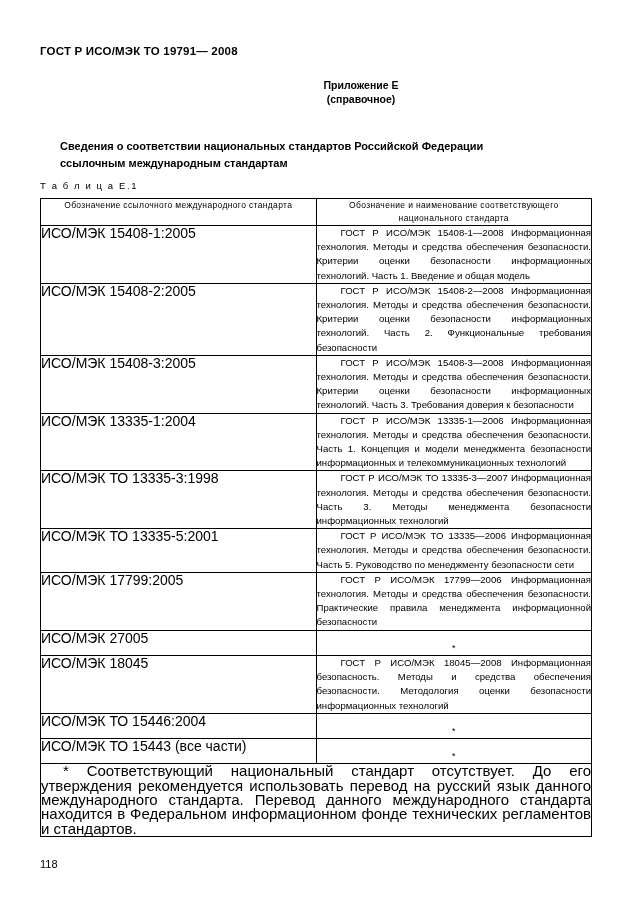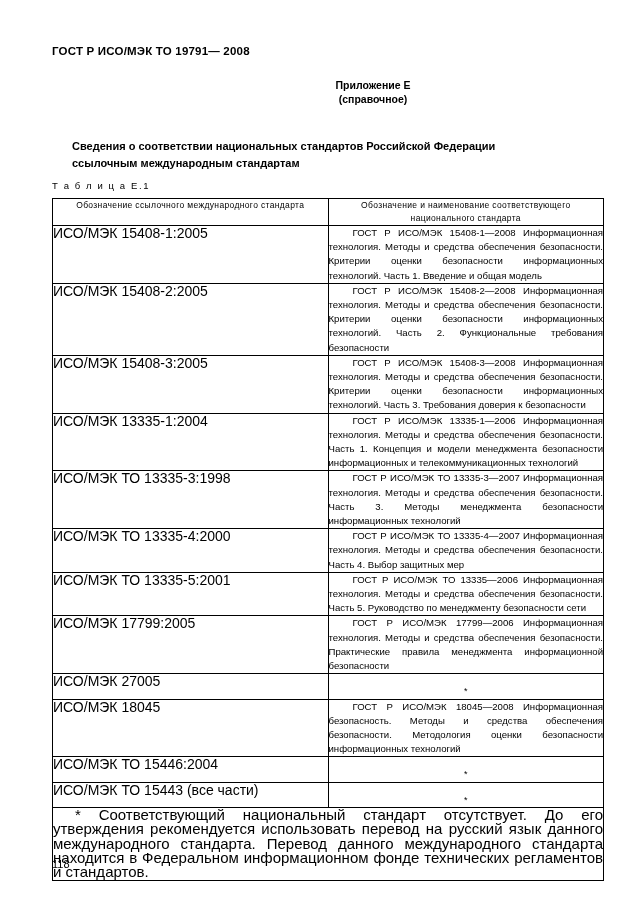--- a/index.html
+++ b/index.html
@@ -10,21 +10,21 @@
   body {
     width: 630px;
     height: 913px;
     font-family: "Liberation Sans", sans-serif;
     color: #000000;
     position: relative;
     overflow: hidden;
   }
   .page {
     position: absolute;
-    left: 12px; top: 0;
+    left: 0; top: 0;
     width: 550px;
     height: 913px;
   }
   .doc-header {
     position: absolute;
     left: 40px;
     top: 45px;
     font-size: 11.5px;
     font-weight: bold;
     letter-spacing: 0.2px;
@@ -158,24 +158,20 @@
         </tr>
         <tr>
           <td class="c1">ИСО/МЭК 13335-1:2004</td>
           <td class="c2">ГОСТ Р ИСО/МЭК 13335-1—2006 Информационная технология. Методы и средства обеспечения безопасности. Часть 1. Концепция и модели менеджмента безопасности информационных и телекоммуникационных технологий</td>
         </tr>
         <tr>
           <td class="c1">ИСО/МЭК ТО 13335-3:1998</td>
           <td class="c2">ГОСТ Р ИСО/МЭК ТО 13335-3—2007 Информационная технология. Методы и средства обеспечения безопасности. Часть 3. Методы менеджмента безопасности информационных технологий</td>
         </tr>
         <tr>
-          <td class="c1">ИСО/МЭК ТО 13335-4:2000</td>
-          <td class="c2">ГОСТ Р ИСО/МЭК ТО 13335-4—2007 Информационная технология. Методы и средства обеспечения безопасности. Часть 4. Выбор защитных мер</td>
-        </tr>
-        <tr>
           <td class="c1">ИСО/МЭК ТО 13335-5:2001</td>
           <td class="c2">ГОСТ Р ИСО/МЭК ТО 13335—2006 Информационная технология. Методы и средства обеспечения безопасности. Часть 5. Руководство по менеджменту безопасности сети</td>
         </tr>
         <tr>
           <td class="c1">ИСО/МЭК 17799:2005</td>
           <td class="c2">ГОСТ Р ИСО/МЭК 17799—2006 Информационная технология. Методы и средства обеспечения безопасности. Практические правила менеджмента информационной безопасности</td>
         </tr>
         <tr>
           <td class="c1">ИСО/МЭК 27005</td>
           <td class="c2 star">*</td>

